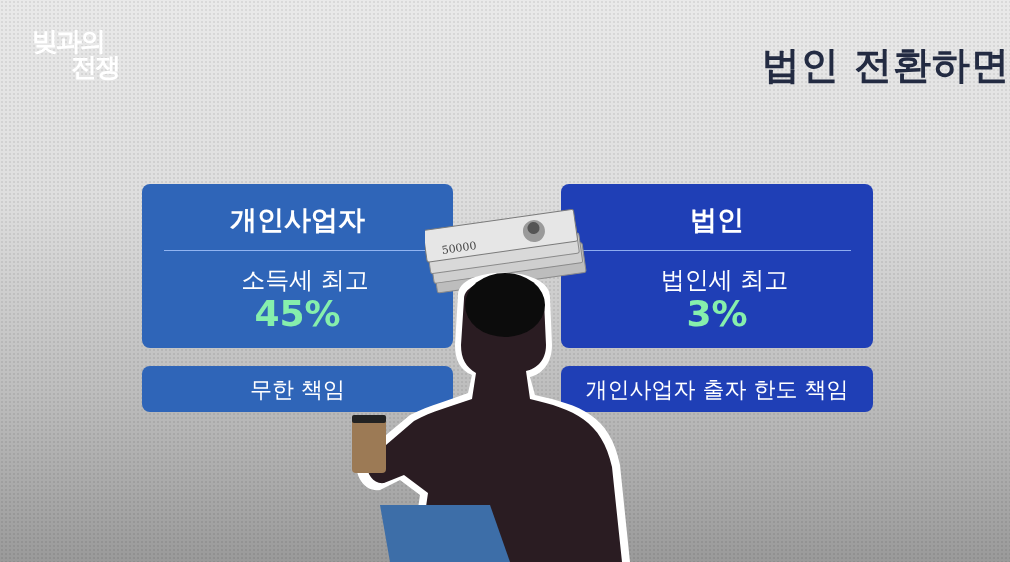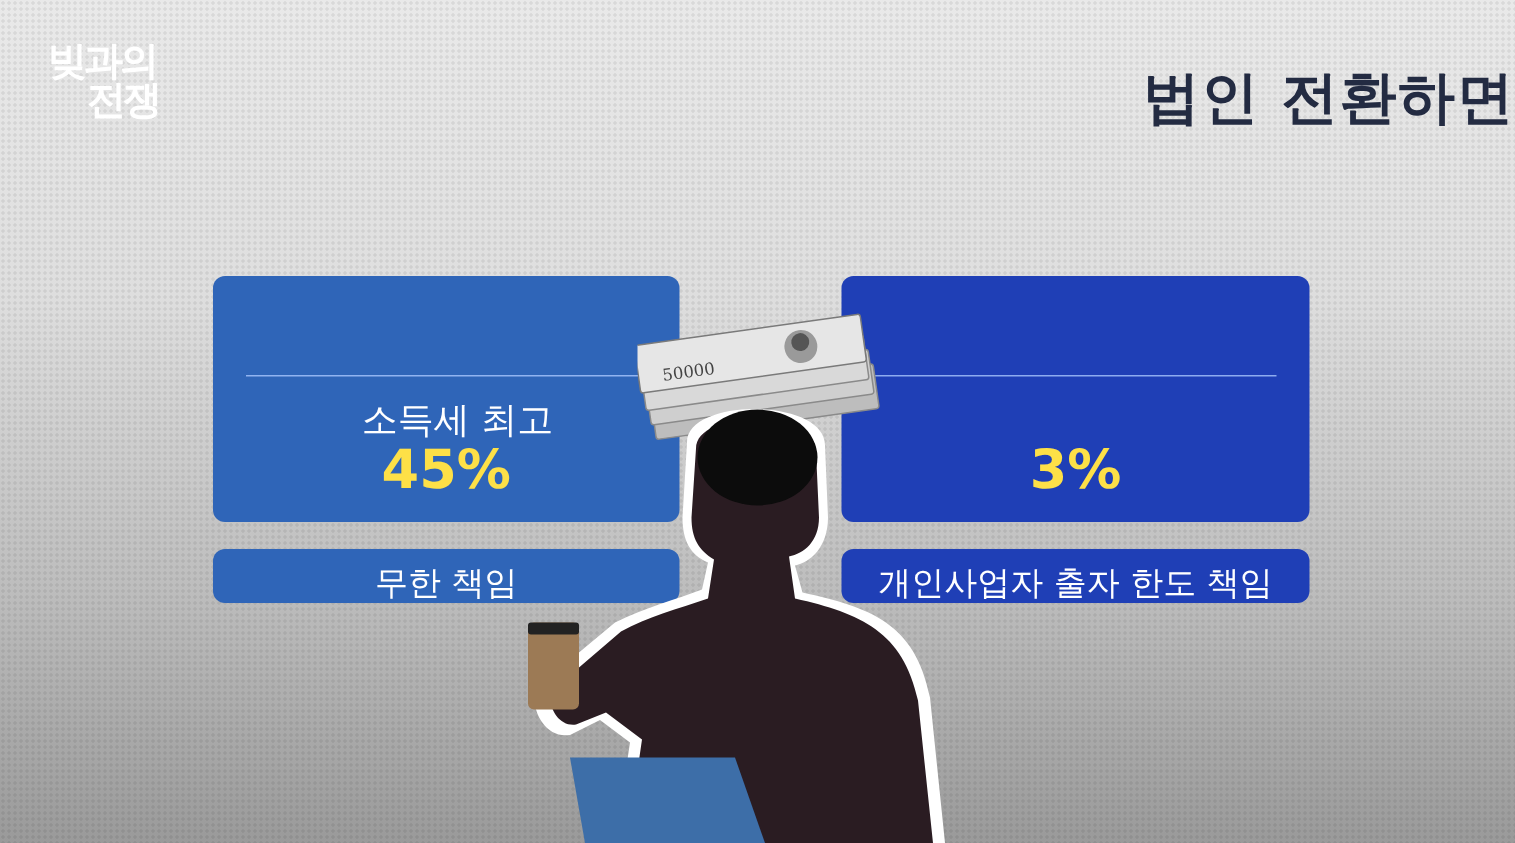--- a/index.html
+++ b/index.html
@@ -5,61 +5,64 @@
   html,body{margin:0;padding:0;}
   body{width:1010px;height:562px;overflow:hidden;position:relative;
     font-family:"DejaVu Sans","Liberation Sans",sans-serif;
     background:linear-gradient(180deg,#e9e9e9 0%,#dedede 35%,#bdbdbd 70%,#9a9a9a 100%);}
   .dots{position:absolute;inset:0;
     background-image:radial-gradient(rgba(0,0,0,0.07) 1px,transparent 1.2px);
     background-size:4px 4px;pointer-events:none;}
   .logo{position:absolute;left:32px;top:28px;color:#fff;font-weight:700;
     font-size:26px;line-height:26px;letter-spacing:-2px;}
   .logo .l1{display:block;}
-  .logo .l2{display:block;margin-left:26px;}
+  .logo .l2{display:block;margin-left:39px;}
   .title{position:absolute;left:0;width:1010px;top:40px;text-align:right;
     font-weight:900;font-size:38px;color:#232b42;letter-spacing:1px;}
   .card{position:absolute;border-radius:8px;color:#fff;text-align:center;}
   .card.left{background:#2f65b8;}
   .card.right{background:#1f3fb6;}
   .main{top:184px;height:164px;}
-  .sub{top:366px;height:36px;}
+  .sub{top:366px;height:46px;}
   .left{left:142px;width:311px;}
   .right{left:561px;width:312px;}
   .card .head{position:absolute;left:0;right:0;top:18px;font-size:27px;font-weight:900;}
   .card .divider{position:absolute;left:22px;right:22px;top:66px;height:1px;background:rgba(170,200,255,0.8);}
   .card .label{position:absolute;left:0;right:18px;top:80px;font-size:24px;padding-left:33px;}
-  .card .value{position:absolute;left:0;right:0;top:109px;font-size:36px;font-weight:900;color:#fde047;}
+  .card .value{position:absolute;left:0;right:0;top:109px;font-size:36px;font-weight:900;color:#86efac;}
   .card .subtext{line-height:48px;font-size:22px;}
   .money{position:absolute;left:425px;top:205px;width:165px;height:100px;}
   .person{position:absolute;left:340px;top:265px;width:300px;height:297px;}
 </style>
 </head>
 <body>
 
 <div class="dots"></div>
 
 <div class="logo">
   <span class="l1">빚과의</span>
   <span class="l2">전쟁</span>
 </div>
 
 <div class="title">법인 전환하면</div>
 
 <div class="card left main">
+  <div class="head">개인사업자</div>
   <div class="divider"></div>
   <div class="label">소득세 최고</div>
   <div class="value">45%</div>
 </div>
 <div class="card left sub">
   <div class="subtext">무한 책임</div>
 </div>
 
 <div class="card right main">
+  <div class="head">법인</div>
   <div class="divider"></div>
+  <div class="label">법인세 최고</div>
   <div class="value">3%</div>
 </div>
 <div class="card right sub">
   <div class="subtext">개인사업자 출자 한도 책임</div>
 </div>
 
 <svg class="money" viewBox="0 0 165 100">
   <g transform="rotate(-8 82 50)">
     <rect x="8" y="48" width="150" height="30" rx="2" fill="#bdbdbd" stroke="#8a8a8a"></rect>
     <rect x="6" y="38" width="150" height="30" rx="2" fill="#cfcfcf" stroke="#8a8a8a"></rect>

